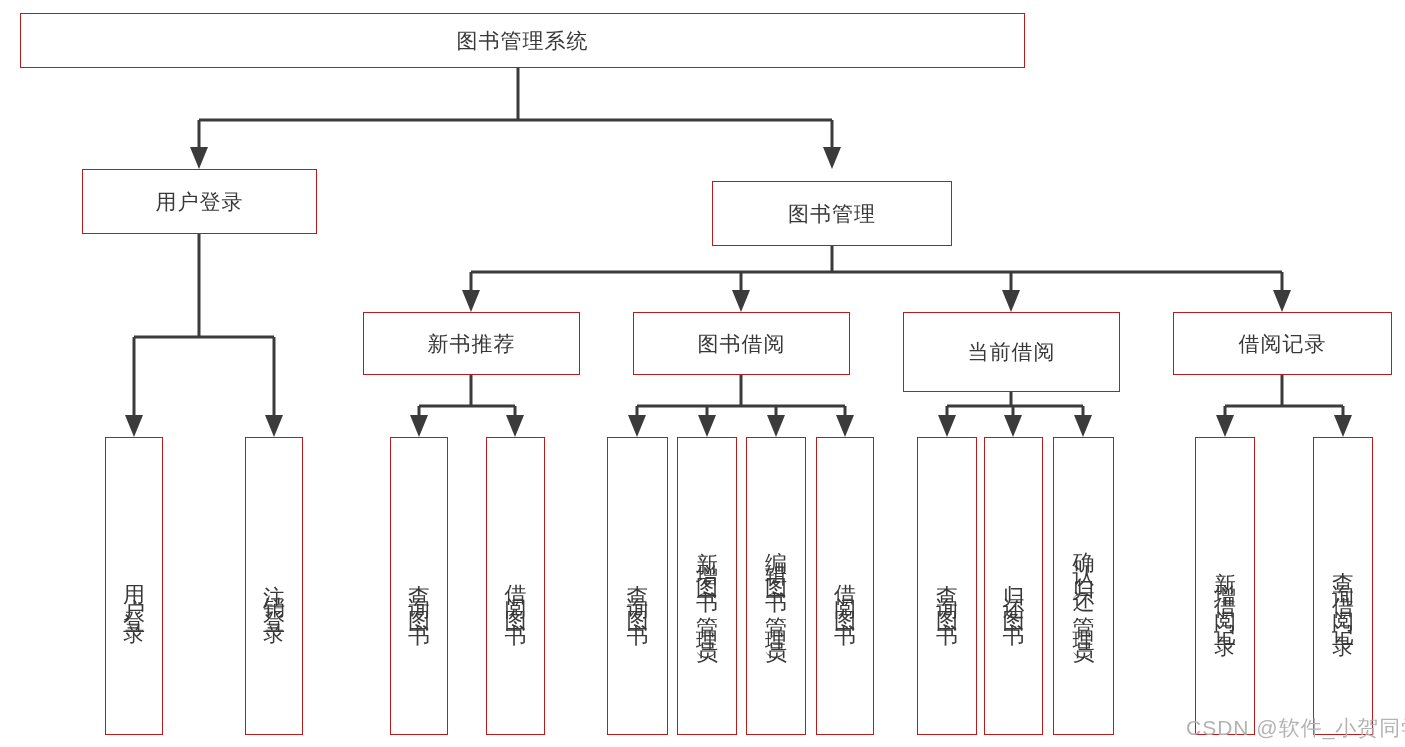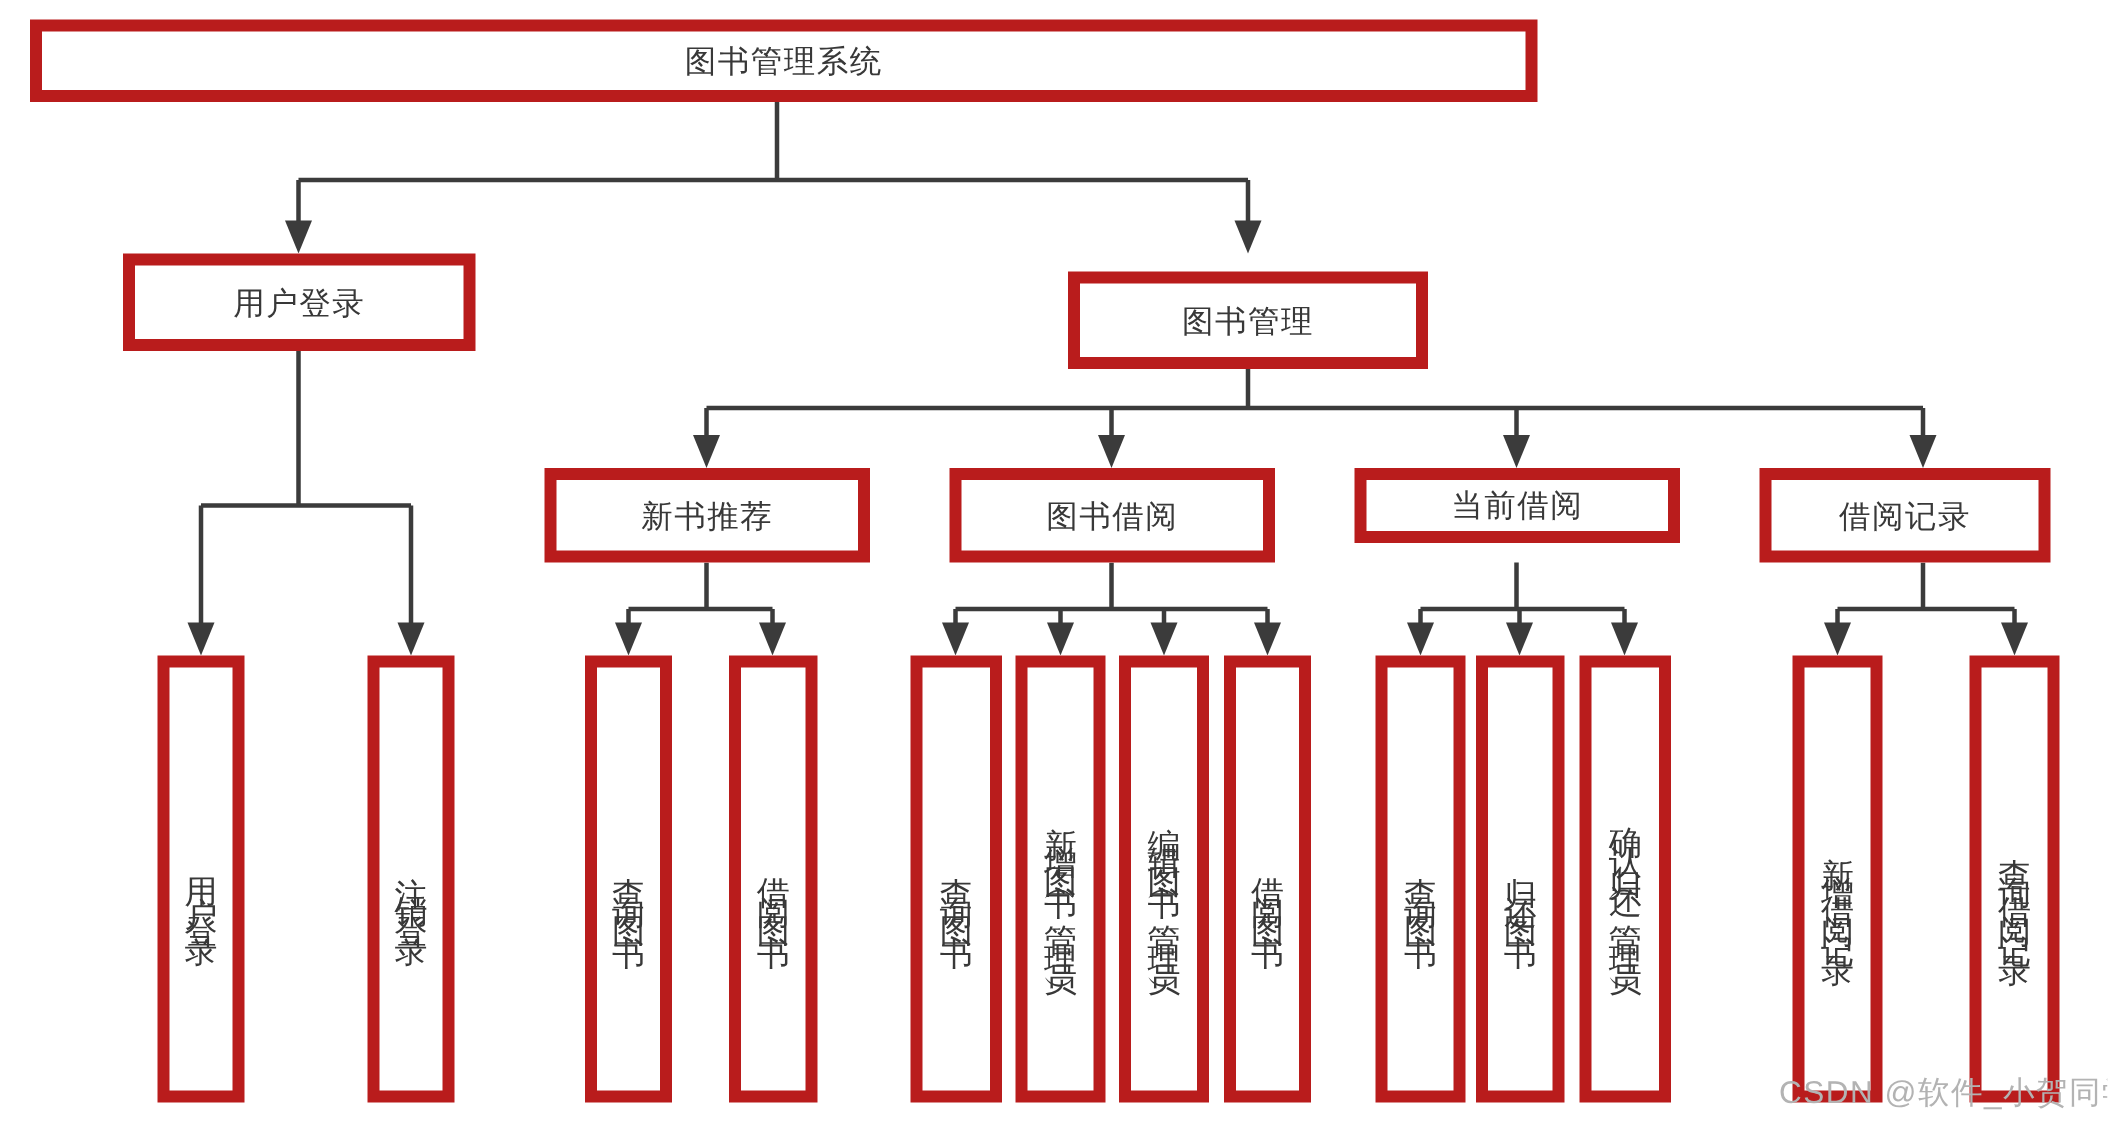--- a/index.html
+++ b/index.html
@@ -17,21 +17,21 @@
   }
   #connectors {
     position: absolute;
     left: 0; top: 0;
     width: 1405px; height: 747px;
     z-index: 0;
   }
   .node {
     position: absolute;
     box-sizing: border-box;
-    border: 8px solid #b91c1c;
+    border: 1px solid #b91c1c;
     background: #ffffff;
     display: flex;
     align-items: center;
     justify-content: center;
     color: #383838;
     z-index: 1;
   }
   .node.h span {
     font-size: 21px;
     letter-spacing: 1px;
@@ -115,24 +115,24 @@
   <div class="node h" style="left:712px; top:181px; width:240px; height:65px;">
     <span>图书管理</span>
   </div>
 
   <div class="node h" style="left:363px; top:312px; width:217px; height:63px;">
     <span>新书推荐</span>
   </div>
   <div class="node h" style="left:633px; top:312px; width:217px; height:63px;">
     <span>图书借阅</span>
   </div>
-  <div class="node h" style="left:903px; top:312px; width:217px; height:50px;">
+  <div class="node h" style="left:903px; top:312px; width:217px; height:80px;">
     <span>当前借阅</span>
   </div>
-  <div class="node h" style="left:1173px; top:312px; width:194px; height:63px;">
+  <div class="node h" style="left:1173px; top:312px; width:219px; height:63px;">
     <span>借阅记录</span>
   </div>
 
   <div class="node v" style="left:105px; top:437px; width:58px; height:298px;">
     <span>用户登录</span>
   </div>
   <div class="node v" style="left:245px; top:437px; width:58px; height:298px;">
     <span>注销登录</span>
   </div>
 

